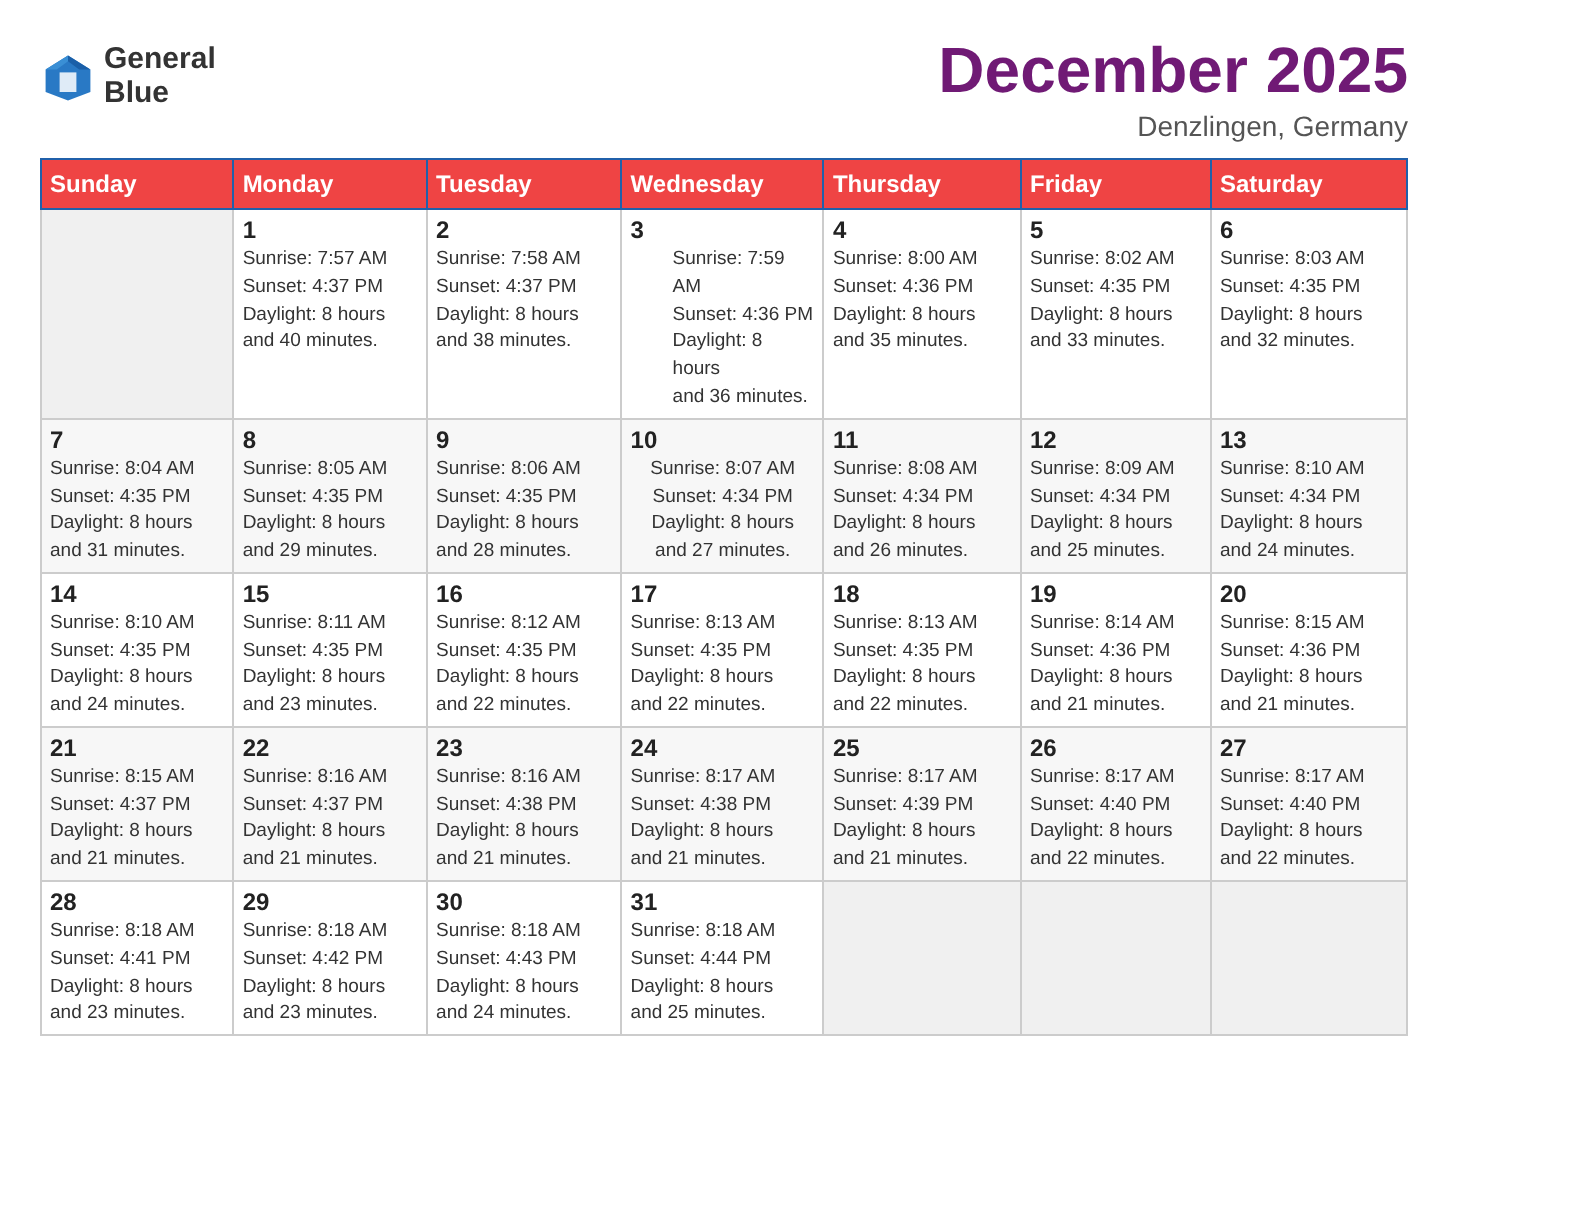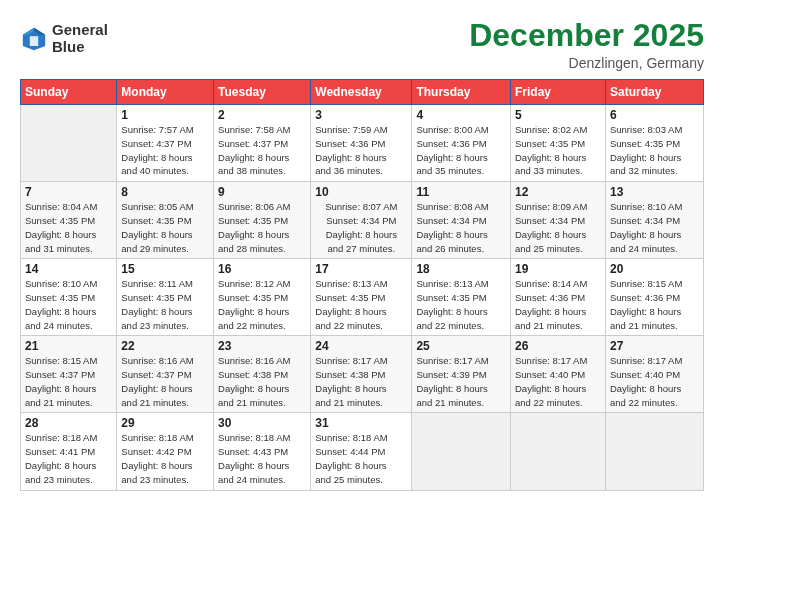--- a/index.html
+++ b/index.html
@@ -37,21 +37,21 @@
       width: 28px;
       height: 28px;
       margin-right: 4px;
     }
     .title-block {
       text-align: right;
     }
     .month-title {
       font-size: 32px;
       font-weight: bold;
-      color: #15803d;
+      color: #701a75;
       line-height: 1.1;
     }
     .location {
       font-size: 14px;
       color: #555;
       margin-top: 2px;
     }
     .calendar {
       width: 100%;
       border-collapse: collapse;
@@ -140,21 +140,21 @@
           </td>
           <td>
             <span class="day-number">2</span>
             <div class="day-info" style="white-space: pre-line;">Sunrise: 7:58 AM
 Sunset: 4:37 PM
 Daylight: 8 hours
 and 38 minutes.</div>
           </td>
           <td>
             <span class="day-number">3</span>
-            <div class="day-info" style="white-space: pre-line;">Sunrise: 7:59 AM
+            <div class="day-info" style="white-space: pre-line; margin-left: 21px;">Sunrise: 7:59 AM
 Sunset: 4:36 PM
 Daylight: 8 hours
 and 36 minutes.</div>
           </td>
           <td>
             <span class="day-number">4</span>
             <div class="day-info" style="white-space: pre-line;">Sunrise: 8:00 AM
 Sunset: 4:36 PM
 Daylight: 8 hours
 and 35 minutes.</div>

